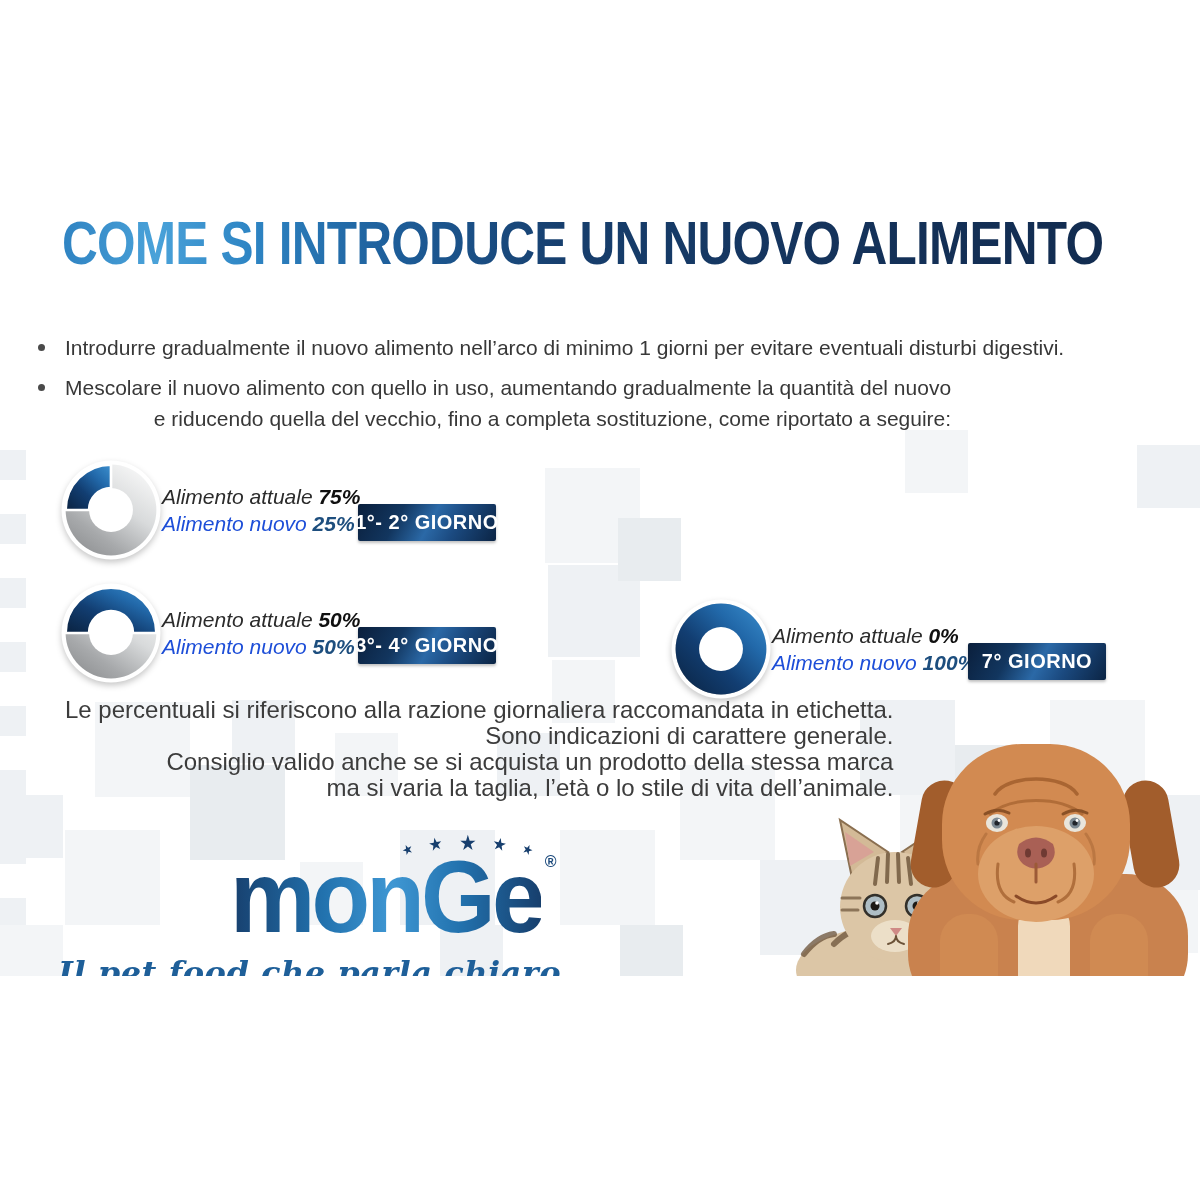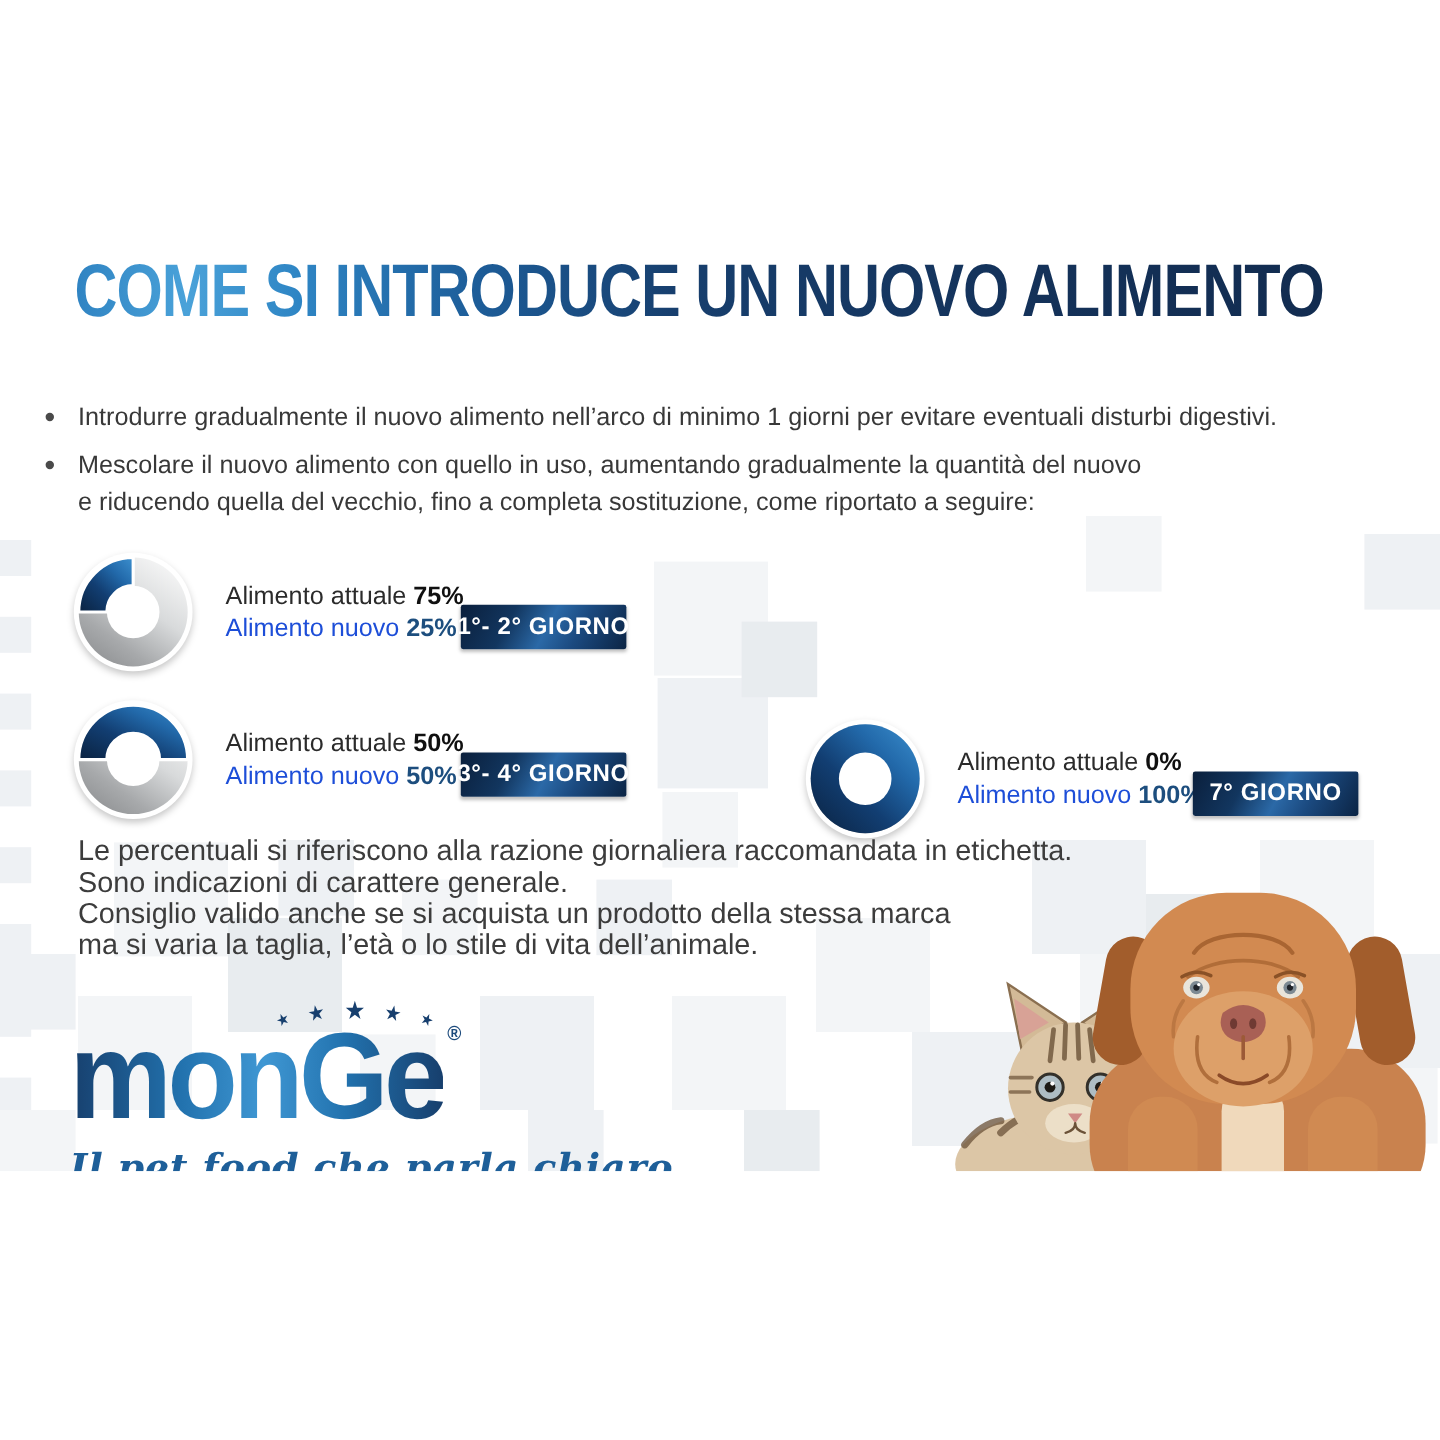--- a/index.html
+++ b/index.html
@@ -1,17 +1,17 @@
 <!DOCTYPE html>
 <html><head>
 <meta charset="utf-8">
 <style>
   html,body{margin:0;padding:0;background:#ffffff;}
   .canvas{position:relative;width:1200px;height:976px;overflow:hidden;background:#ffffff;
-          font-family:"Liberation Sans",sans-serif;}
+          font-family:"Liberation Sans",sans-serif;text-align:right;}
   #mosaic{position:absolute;inset:0;z-index:0;}
   .sq{position:absolute;}
   .content{position:absolute;inset:0;z-index:2;}
 
   
   .title{position:absolute;left:62px;top:212px;white-space:nowrap;}
   .title-text{display:inline-block;transform:scaleX(.80);transform-origin:left center;
     font-size:62px;font-weight:bold;letter-spacing:-1px;line-height:1;
     color:#1b4a7e;
     background:linear-gradient(90deg,#2f83c2 0%,#4aa2d9 9%,#2e85c4 18%,#1d5d99 32%,#173f6e 48%,#14325a 75%,#122c50 100%);
@@ -19,21 +19,21 @@
 
   
   .bullets{position:absolute;left:38px;top:332px;color:#383838;font-size:21px;line-height:31px;}
   .bullet-row{display:flex;margin-bottom:9px;}
   .dot{width:7px;height:7px;border-radius:50%;background:#4a4a4a;margin:12px 20px 0 0;flex:0 0 auto;}
 
   
   .charts{position:absolute;left:60px;top:458px;width:1090px;height:230px;}
   .chart-row{position:absolute;display:flex;align-items:center;height:104px;}
   .donut{width:102px;height:102px;flex:0 0 auto;filter:drop-shadow(0 3px 3px rgba(0,0,0,.22));}
-  .mix-labels{margin-left:26px;width:180px;flex:0 0 auto;}
+  .mix-labels{width:180px;flex:0 0 auto;font-style:italic;}
   .mix-line{font-size:21px;line-height:27px;white-space:nowrap;}
   .lbl.dark{color:#2b2b2b;} .pct.dark{color:#101010;font-weight:bold;}
   .lbl.blue{color:#1d4ed8;} .pct.blue{color:#1d4e7e;font-weight:bold;}
   .day-badge{margin-left:16px;width:138px;height:37px;flex:0 0 auto;border-radius:2px;
     display:flex;align-items:center;justify-content:center;
     background:linear-gradient(118deg,#0a1f3c 0%,#12365f 30%,#2b69a7 52%,#1b4a80 70%,#0b2444 100%);
     color:#ffffff;font-size:20px;font-weight:bold;letter-spacing:.5px;white-space:nowrap;
     box-shadow:0 2px 3px rgba(0,0,0,.25);margin-top:24px;}
 
   

